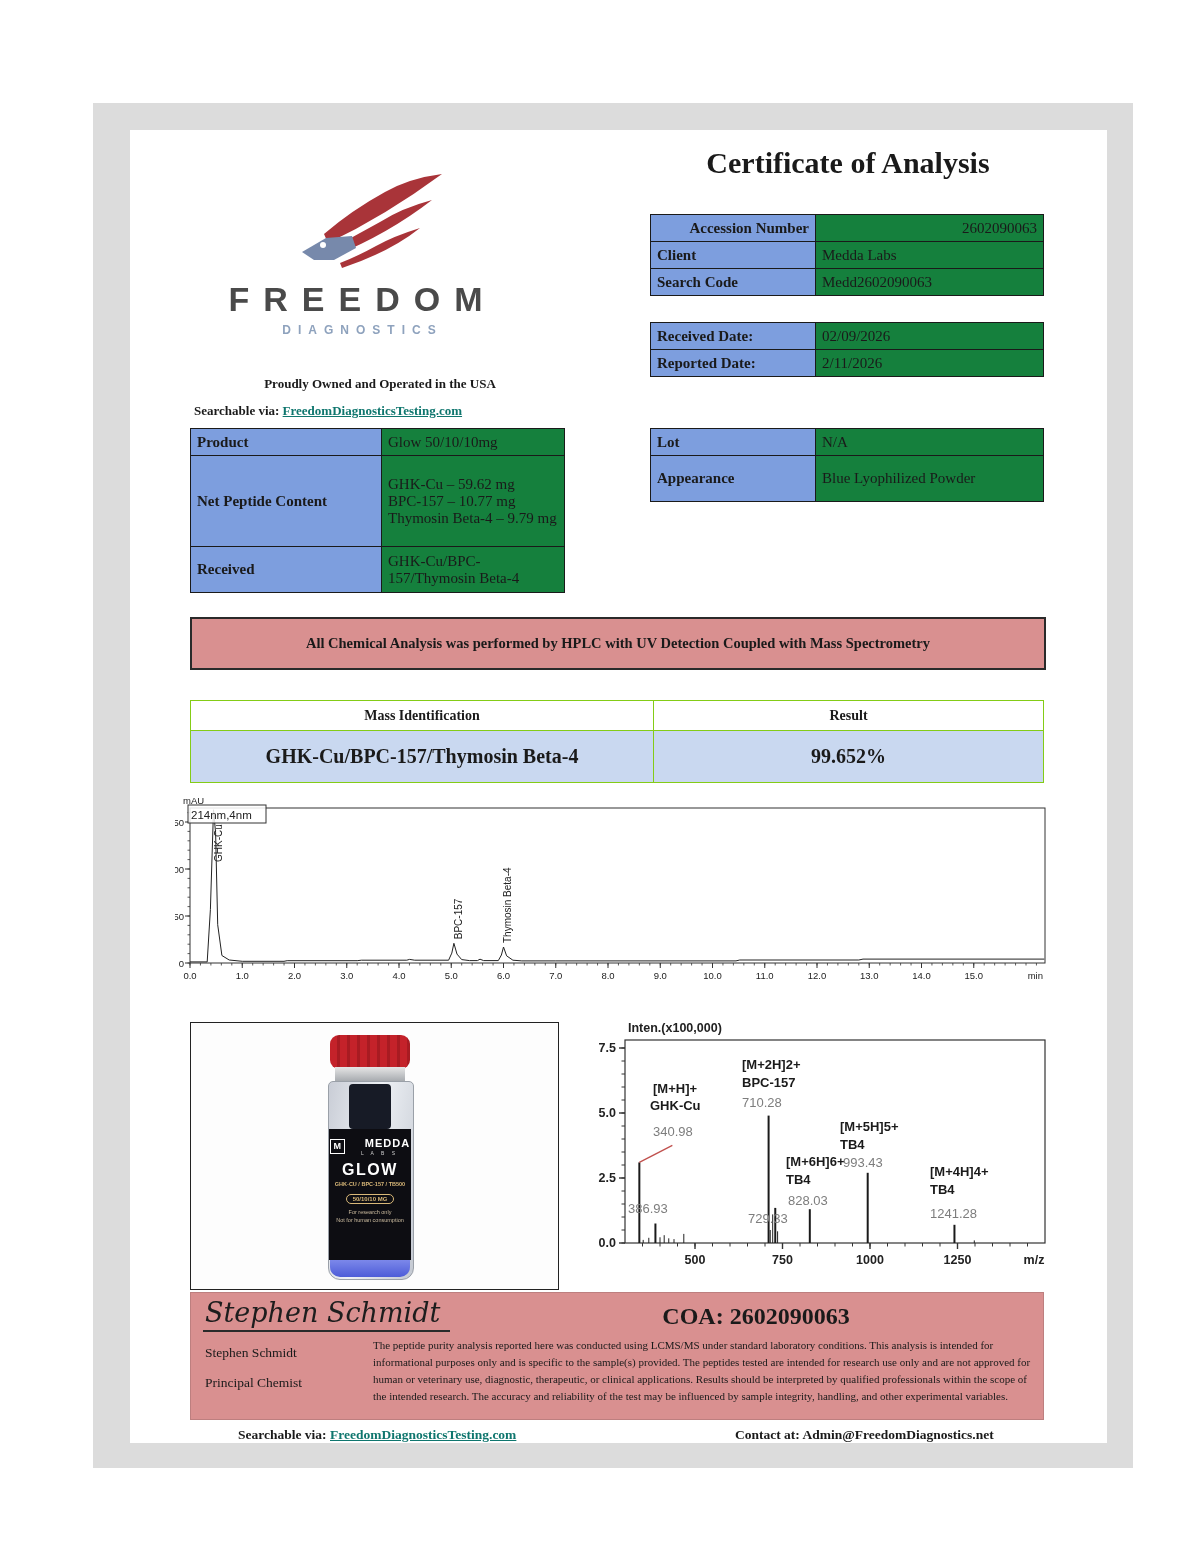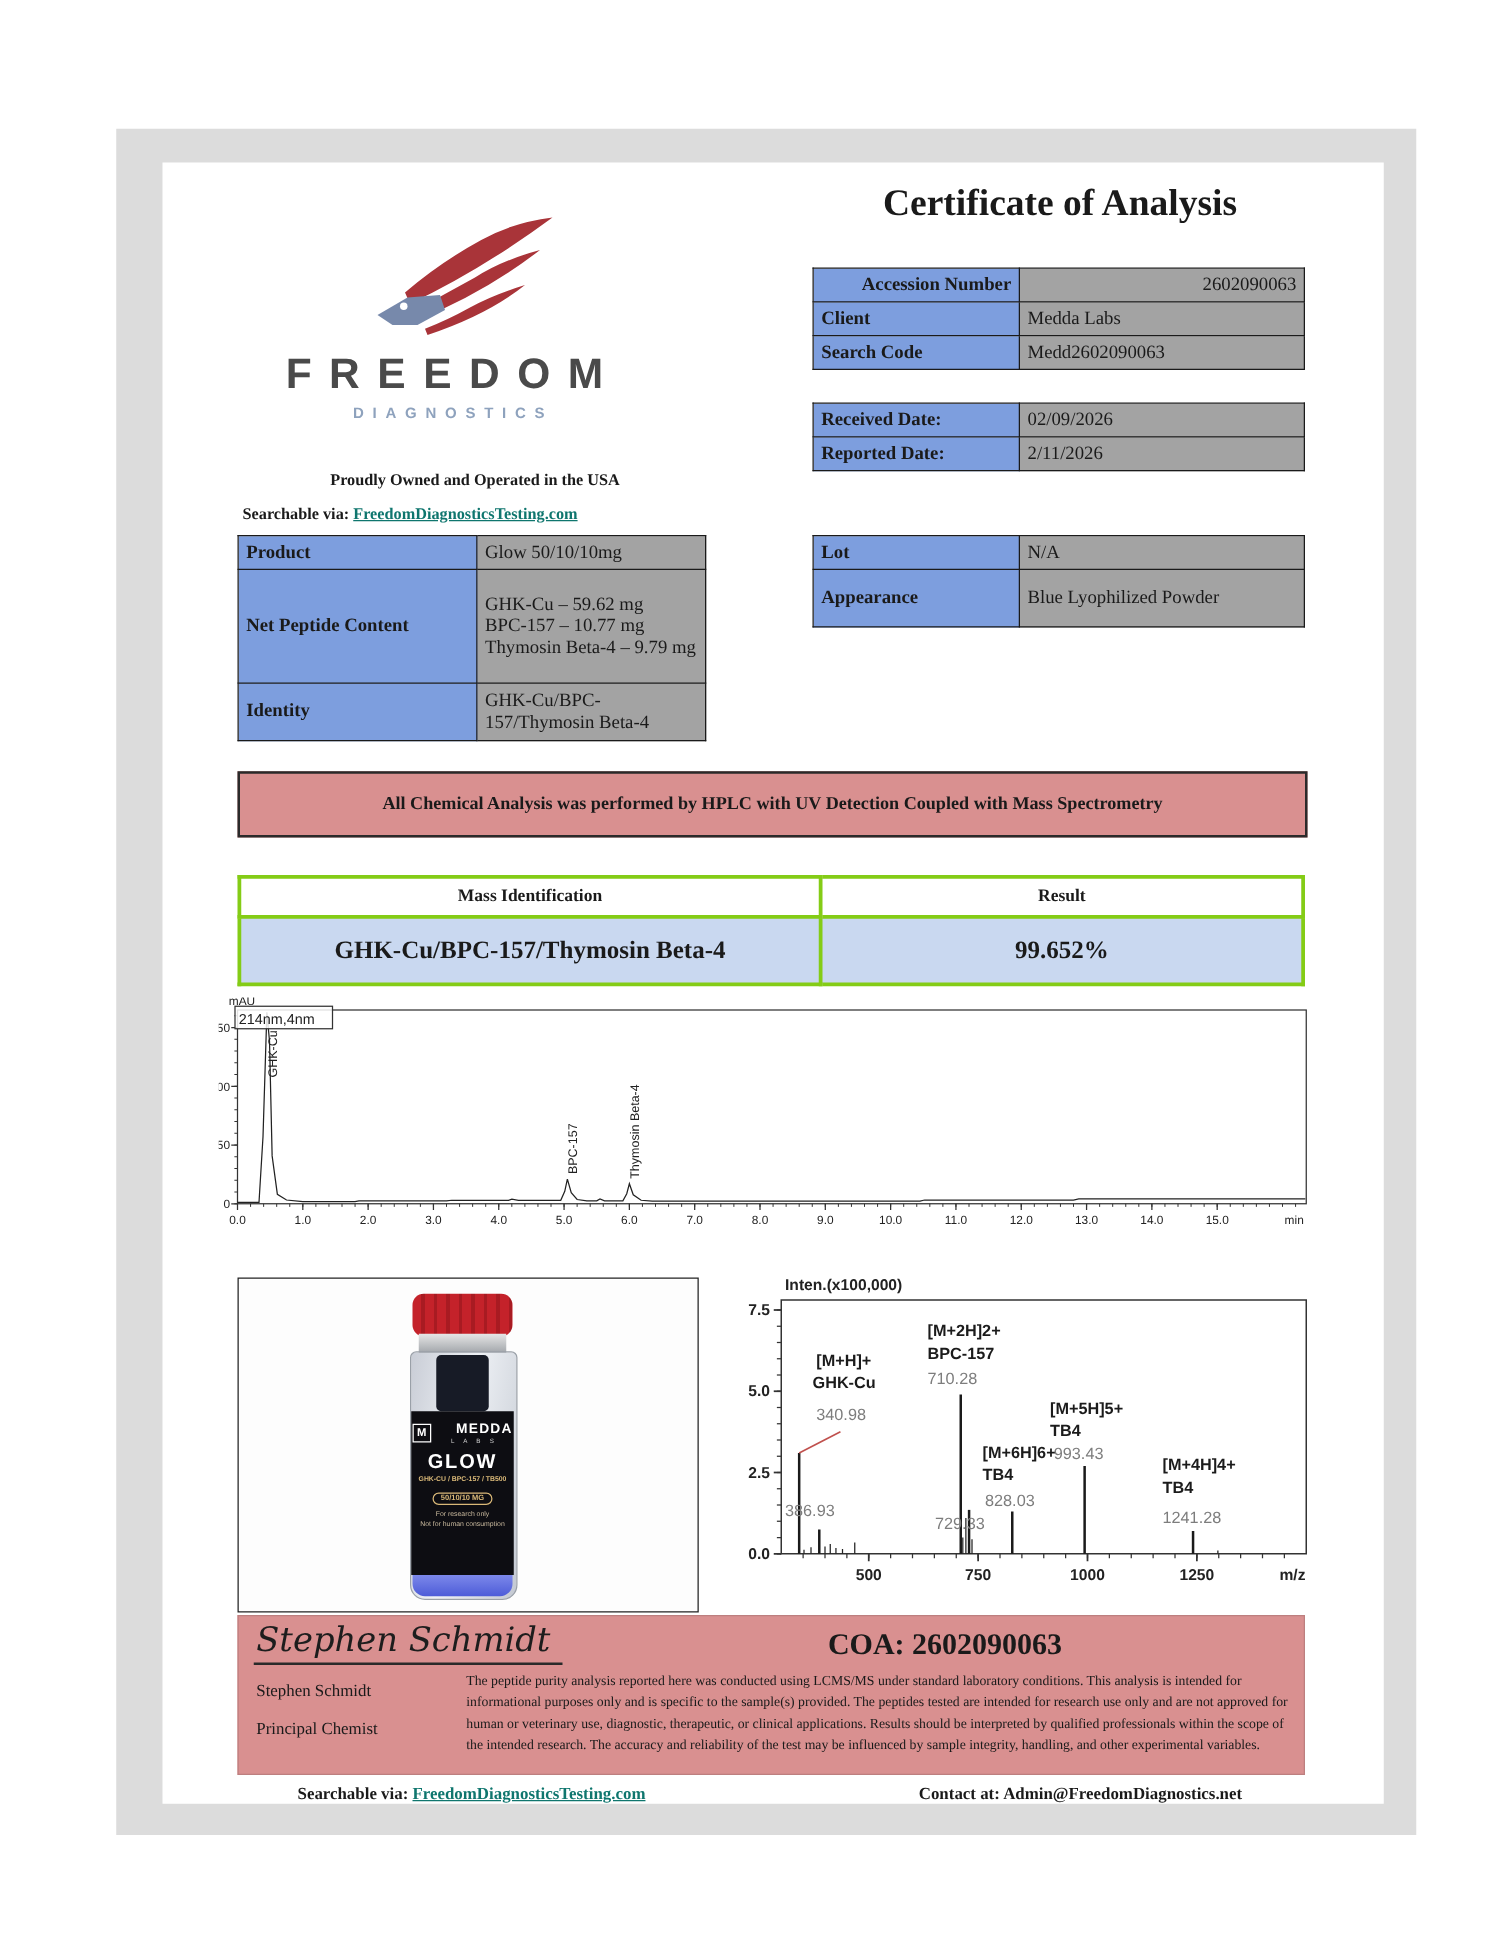--- a/index.html
+++ b/index.html
@@ -16,27 +16,27 @@
              letter-spacing:7px;color:#8ea2bd;text-align:center;}
   .tagline{font-weight:700;font-size:13px;text-align:center;}
   .search-line{font-weight:700;font-size:13px;}
   a.link{color:#0f766e;text-decoration:underline;font-weight:700;}
   .doc-title{font-weight:700;font-size:30px;text-align:center;}
 
   
   table.meta{border-collapse:collapse;table-layout:fixed;}
   table.meta td{border:1px solid #1a1a1a;font-size:15px;padding:2px 6px;vertical-align:middle;}
   td.k{background:#7d9ede;font-weight:700;}
-  td.v{background:#a3a3a3;white-space:pre-line;}
+  td.v{background:#15803d;white-space:pre-line;}
   .wrapcell{display:block;width:150px;overflow-wrap:anywhere;}
 
   .banner{background:#d99090;border:2px solid #2a2a2a;display:flex;align-items:center;justify-content:center;
           font-weight:700;font-size:14.5px;text-align:center;}
   table.mass{border-collapse:collapse;table-layout:fixed;}
-  table.mass td{border:3px solid #84cc16;text-align:center;vertical-align:middle;}
+  table.mass td{border:1px solid #84cc16;text-align:center;vertical-align:middle;}
   .mass-h{font-weight:700;font-size:14px;background:#ffffff;height:27px;}
   .mass-d{font-weight:700;font-size:20px;background:#c9d8f0;height:49px;}
 
   
   .vial-box{background:#fdfdfd;border:1px solid #222;}
   .cap{position:absolute;left:139px;top:12px;width:80px;height:34px;border-radius:9px;
        background:repeating-linear-gradient(90deg,#c4222a 0 7px,#a81b22 7px 10px);}
   .collar{position:absolute;left:144px;top:44px;width:70px;height:16px;
           background:linear-gradient(#e6e6e6,#9fa3a8);}
   .glass{position:absolute;left:137px;top:58px;width:84px;height:197px;border:1px solid #9aa0a8;
@@ -125,21 +125,21 @@
               <td class="k" style="width:178px;">Product</td>
             <td class="v">Glow 50/10/10mg</td>
             </tr>
         <tr style="height:91px;">
               <td class="k">Net Peptide Content</td>
             <td class="v">GHK-Cu – 59.62 mg
 BPC-157 – 10.77 mg
 Thymosin Beta-4 – 9.79 mg</td>
             </tr>
         <tr style="height:46px;">
-              <td class="k">Identity</td>
+              <td class="k">Received</td>
             <td class="v"><span class="wrapcell">GHK-Cu/BPC-157/Thymosin Beta-4</span></td>
             </tr>
       </tbody>
         </table>
 
       <table class="meta abs" style="left:520px;top:298px;width:394px;">
         <tbody>
             <tr style="height:27px;">
               <td class="k" style="width:152px;">Lot</td>
             <td class="v">N/A</td>

